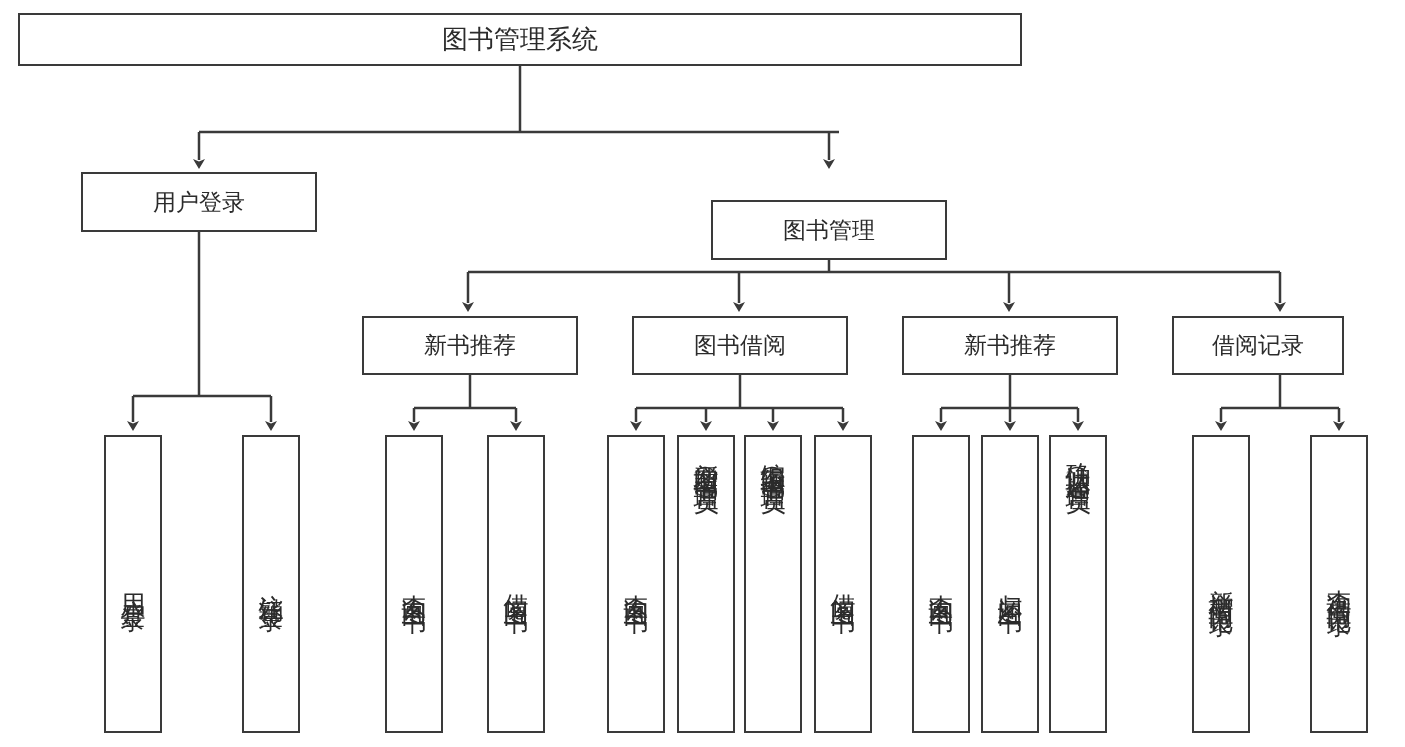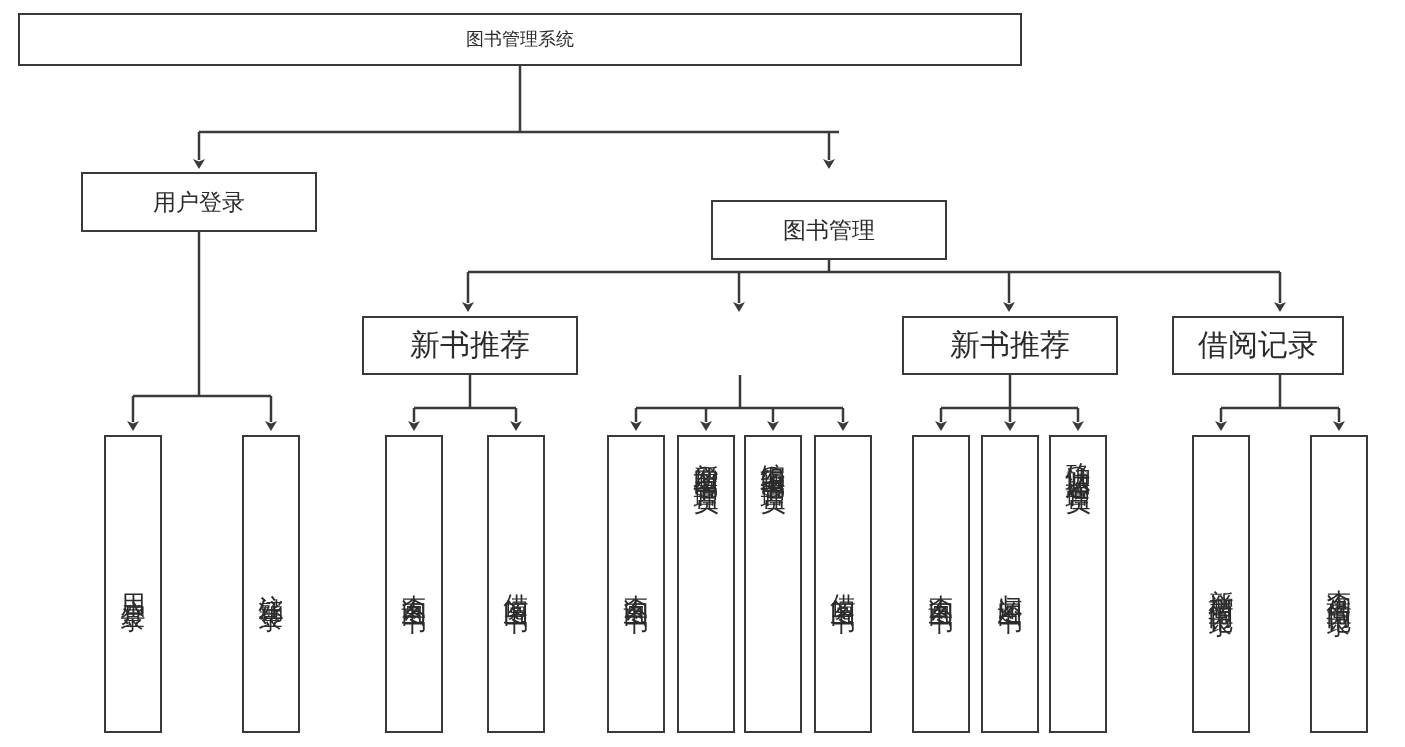--- a/index.html
+++ b/index.html
@@ -30,27 +30,27 @@
     box-sizing: border-box;
     border: 2.5px solid #3a3a3a;
     background: #ffffff;
     display: flex;
     align-items: center;
     justify-content: center;
     color: #2b2b2b;
     line-height: 1.15;
   }
   .node.root {
-    font-size: 18px;
+    font-size: 26px;
   }
   .node.lvl1 {
     font-size: 23px;
   }
   .node.lvl2 {
-    font-size: 30px;
+    font-size: 23px;
     text-align: right;
   }
   .node.leaf {
     font-size: 25px;
     align-items: flex-start;
     justify-content: center;
     padding-top: 6px;
   }
   .node.leaf .vtext {
     writing-mode: vertical-rl;
@@ -138,20 +138,23 @@
   <div class="node lvl1" style="left:81px; top:172px; width:236px; height:60px;">
     <span>用户登录</span>
   </div>
   <div class="node lvl1" style="left:711px; top:172px; width:236px; height:60px;margin-top:28px;">
     <span>图书管理</span>
   </div>
 
   <div class="node lvl2" style="left:362px; top:316px; width:216px; height:59px;">
     <span>新书推荐</span>
   </div>
+  <div class="node lvl2" style="left:632px; top:316px; width:216px; height:59px;">
+    <span>图书借阅</span>
+  </div>
   <div class="node lvl2" style="left:902px; top:316px; width:216px; height:59px;">
     <span>新书推荐</span>
   </div>
   <div class="node lvl2" style="left:1172px; top:316px; width:172px; height:59px;">
     <span>借阅记录</span>
   </div>
 
   <div class="node leaf mid" style="left:104px; top:435px; width:58px; height:298px;">
     <span class="vtext">用户登录</span>
   </div>

